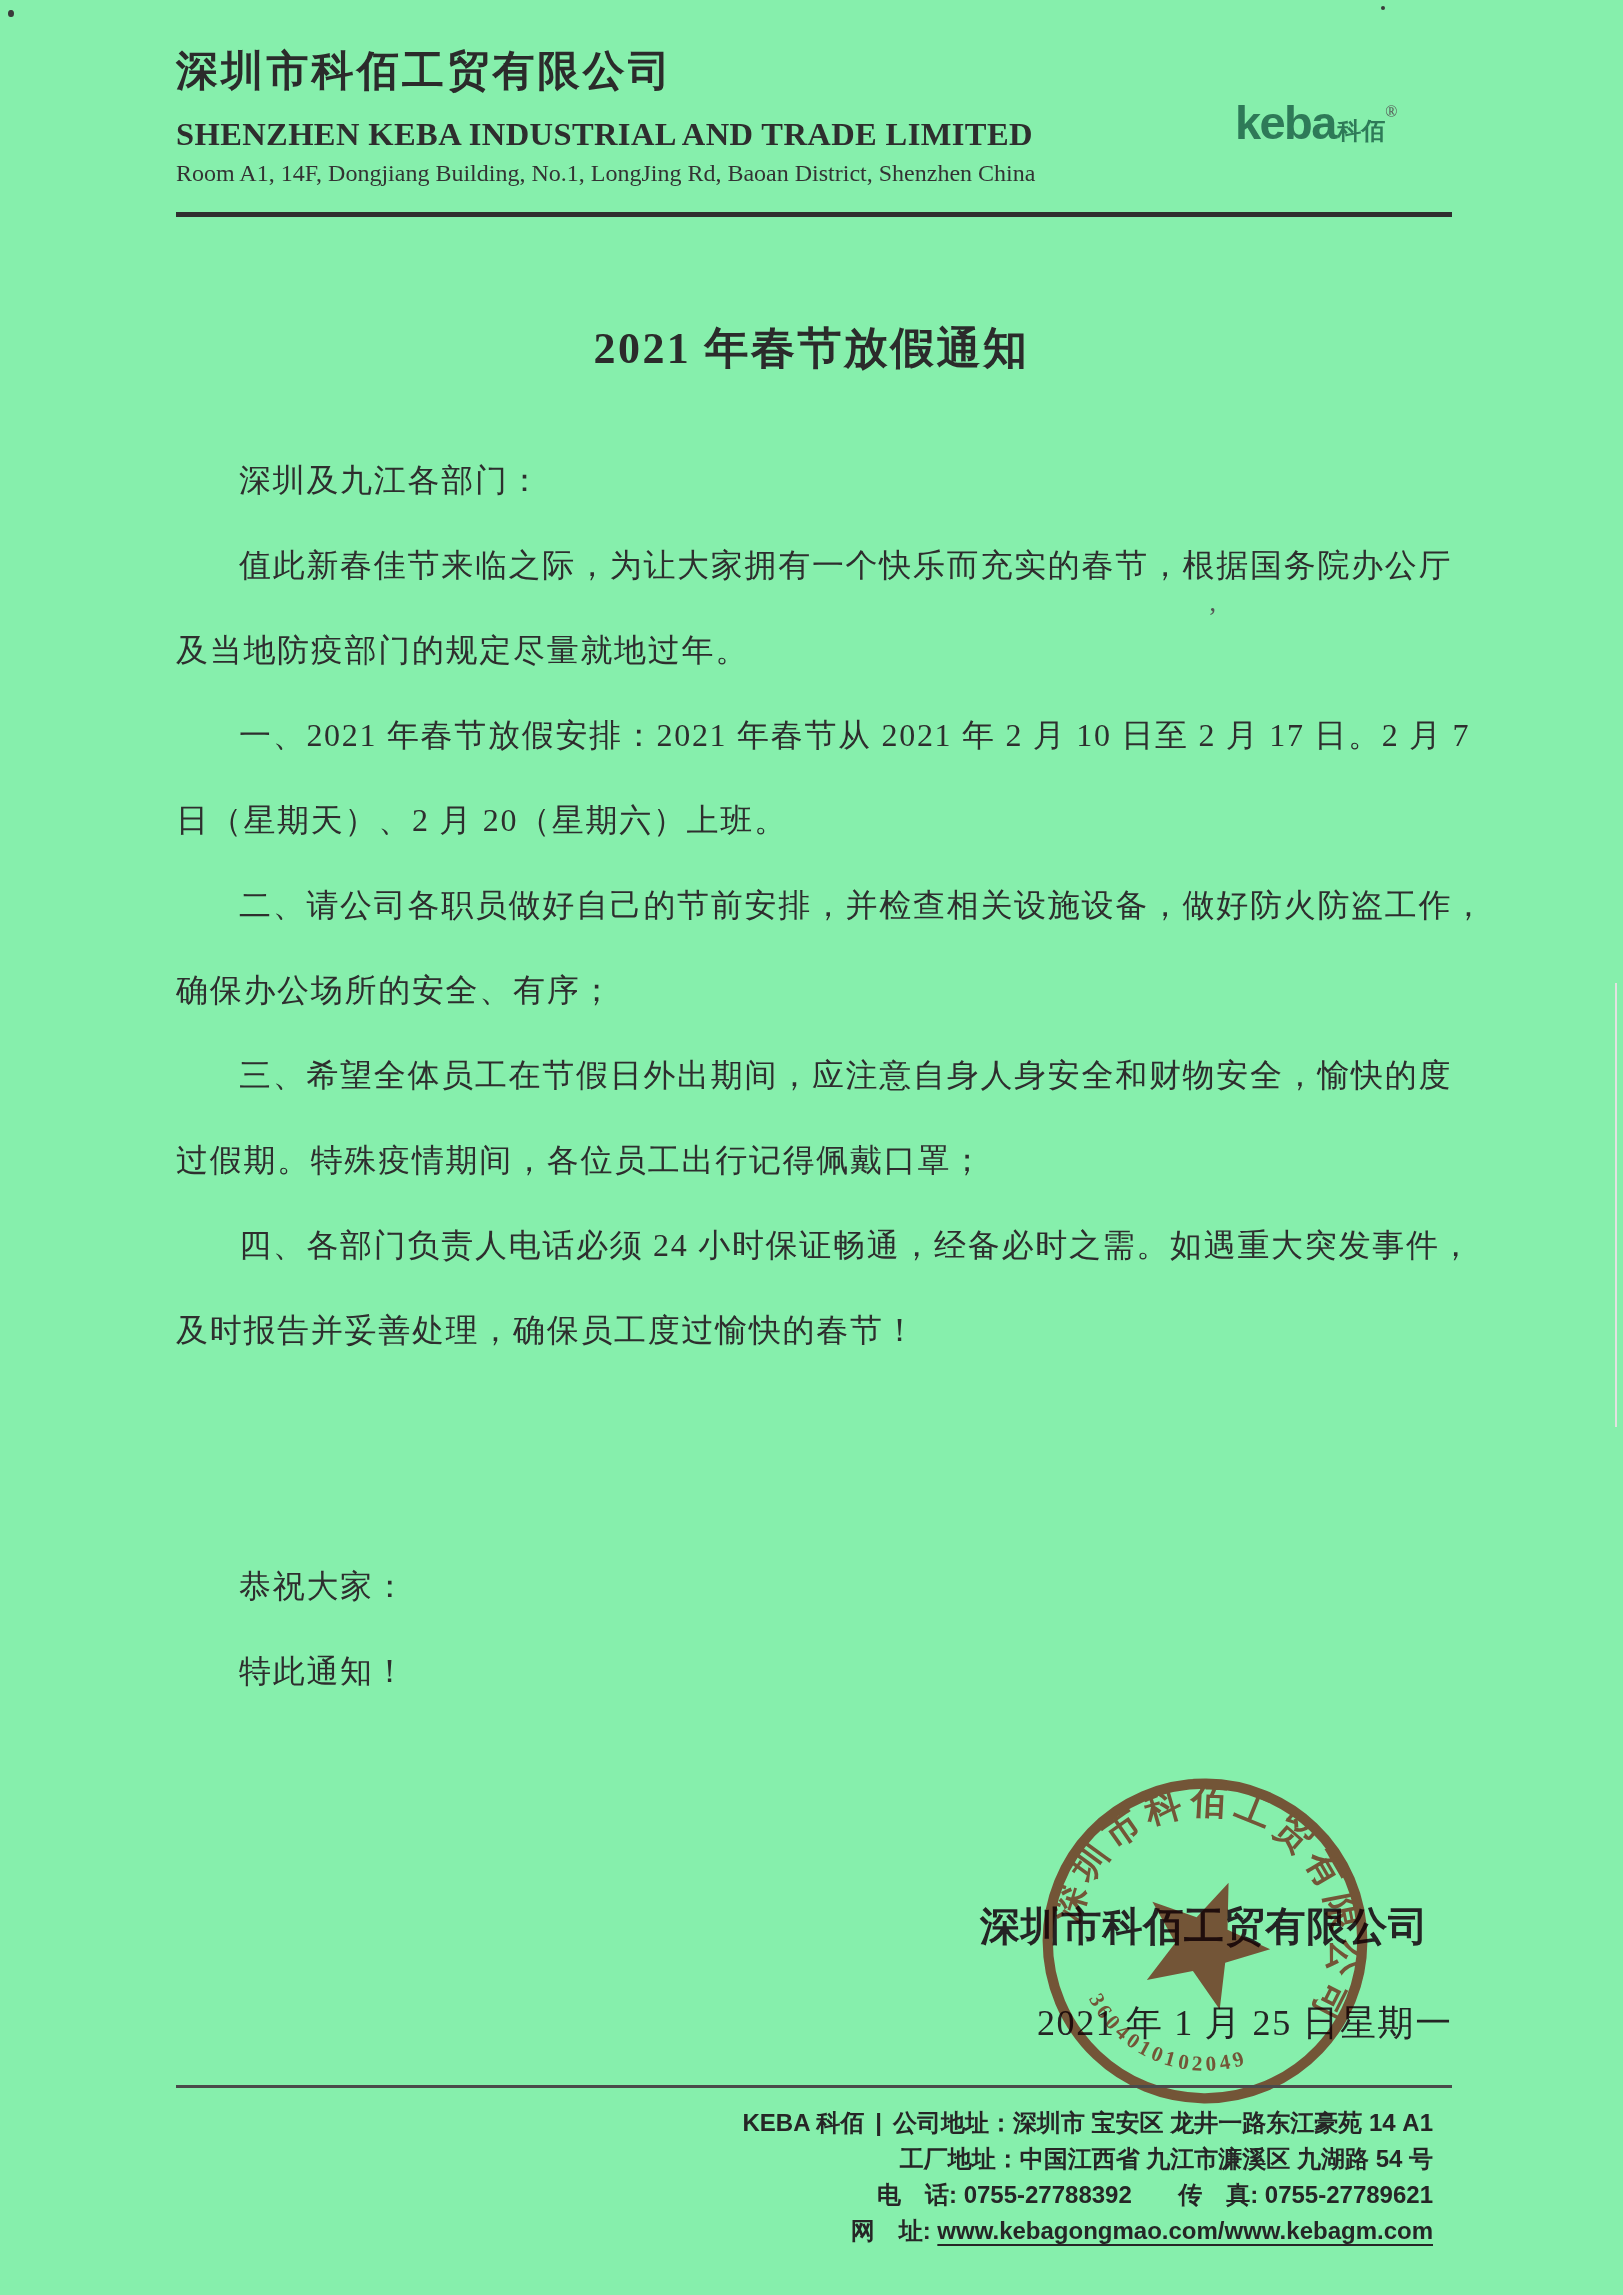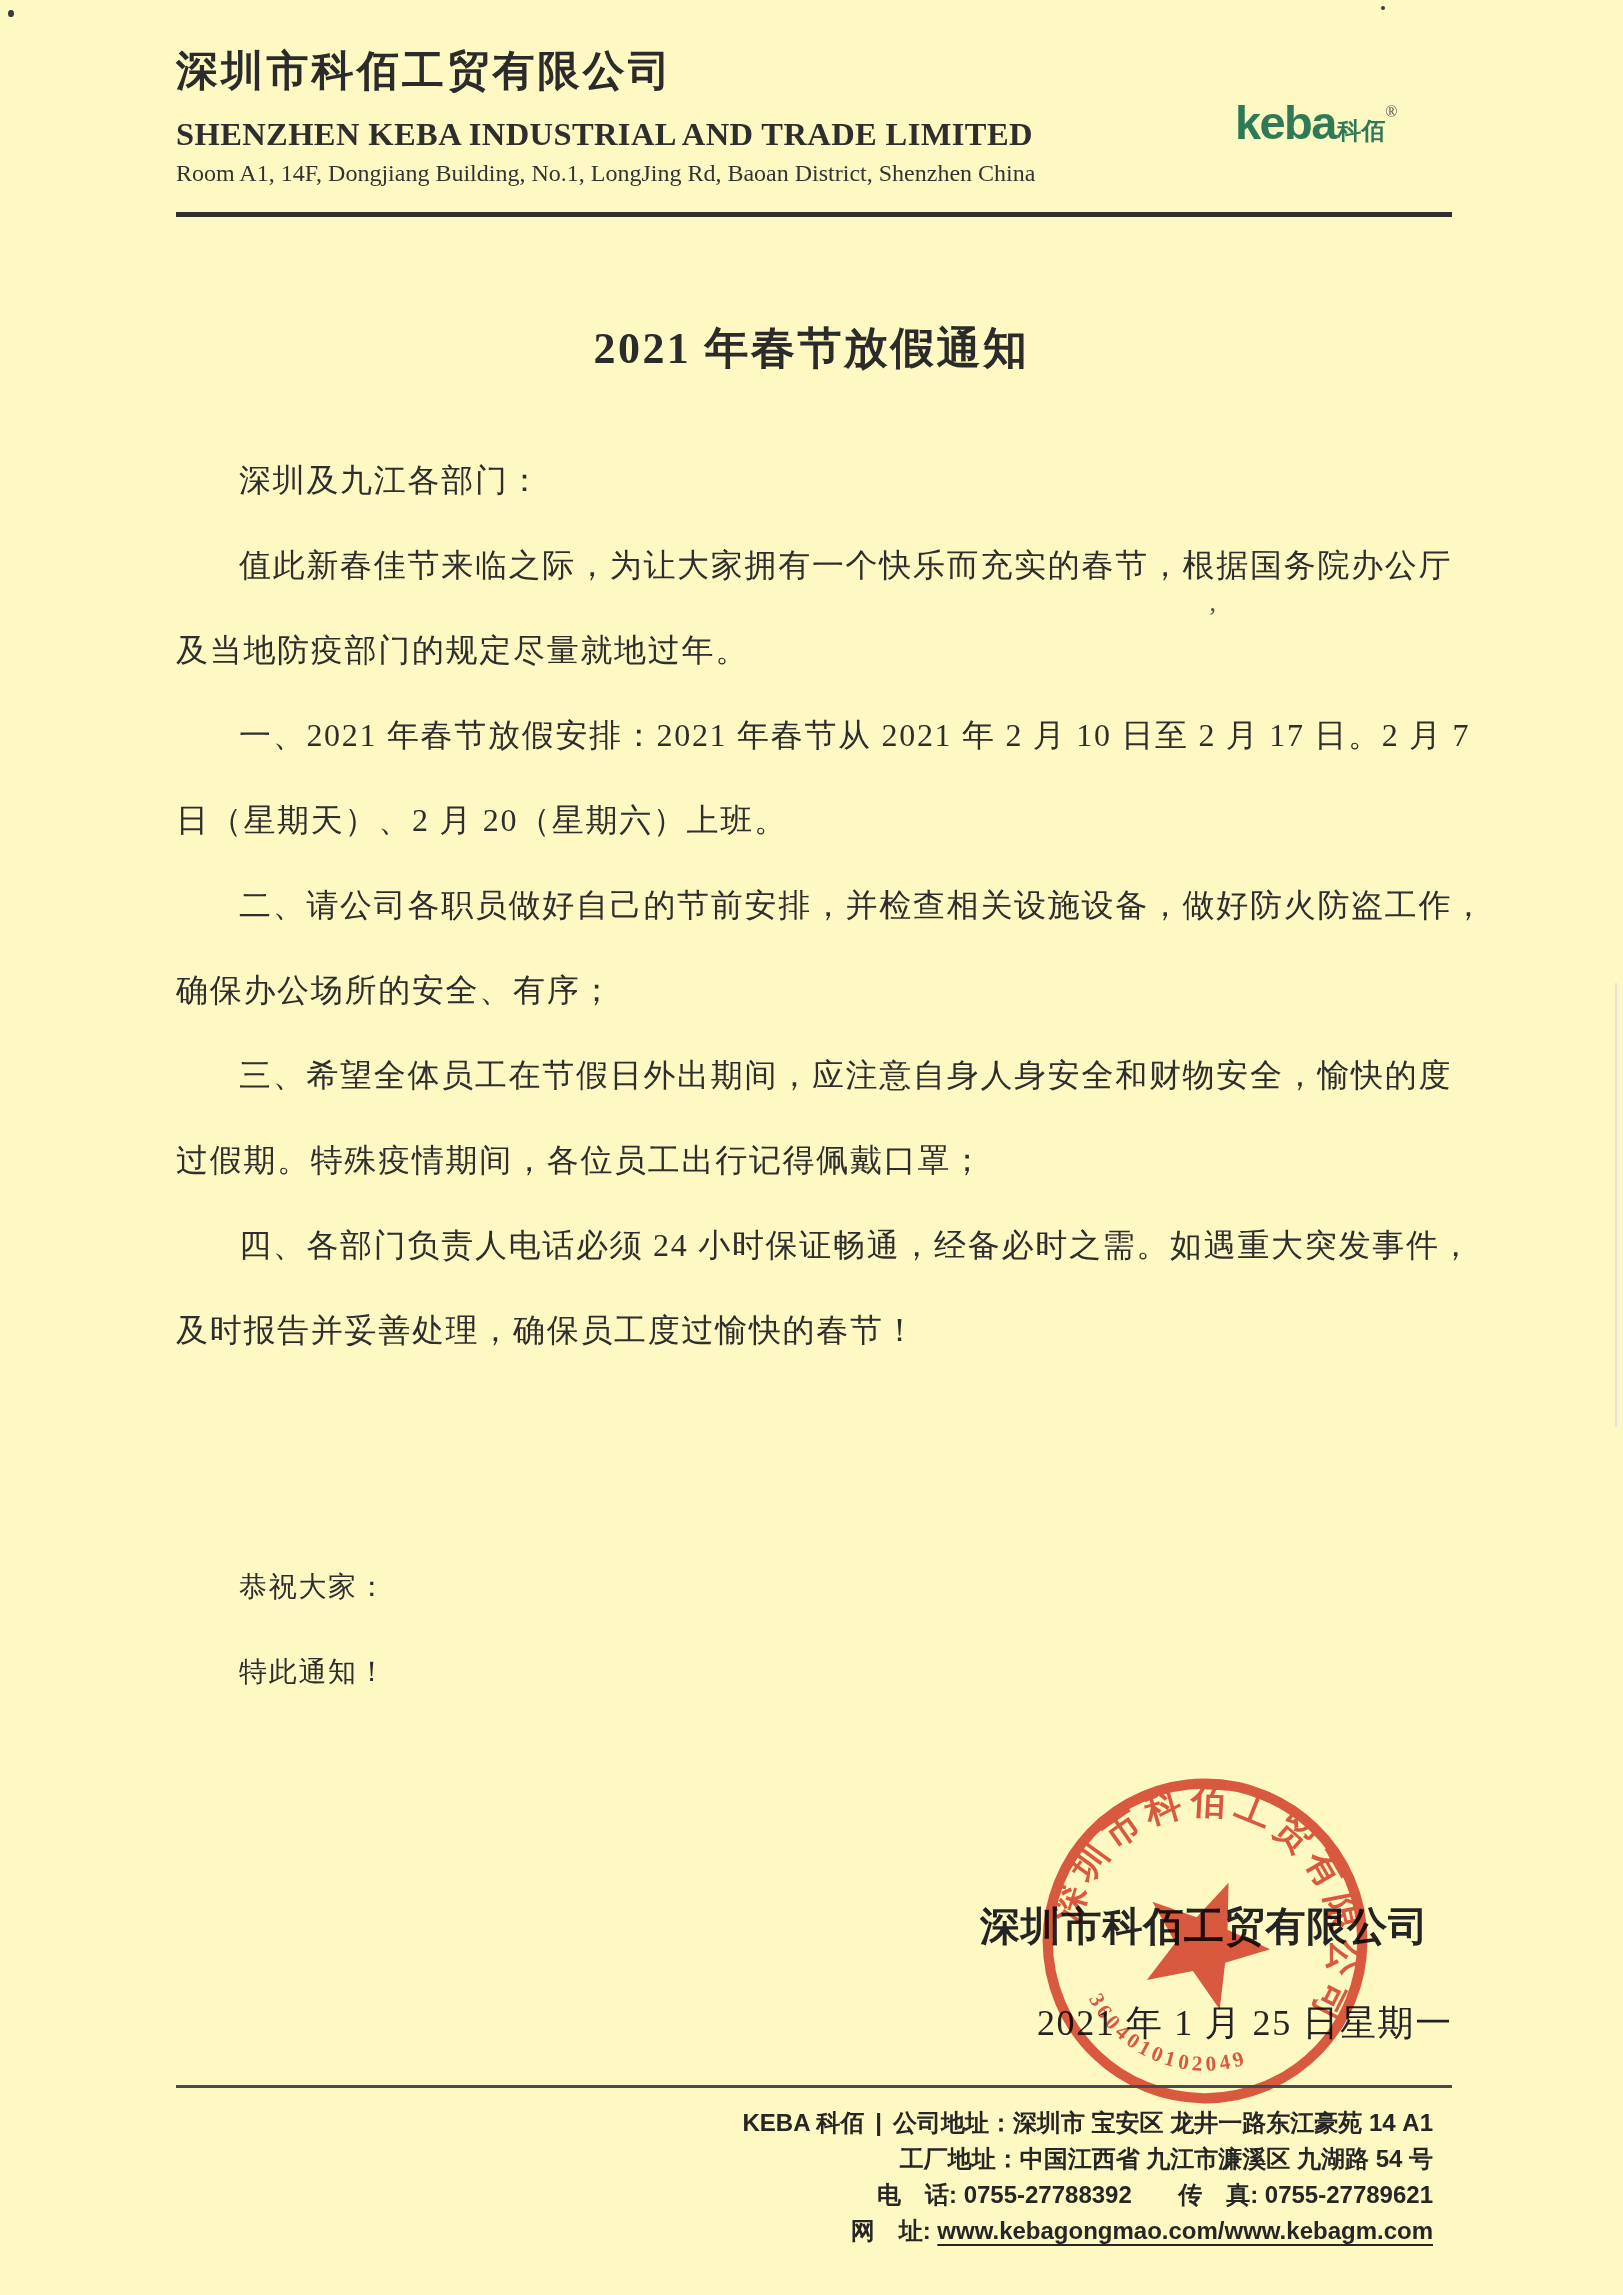--- a/index.html
+++ b/index.html
@@ -1,17 +1,17 @@
 <!DOCTYPE html>
 <html style="font-size:12.7px"><head>
 <meta charset="utf-8">
 <style>
   html,body{margin:0;padding:0;background:#e8e8e8;}
   .page{
-    position:relative;width:1623px;height:2295px;background:#fef9c3;
+    position:relative;width:1623px;height:2295px;background:#86efac;
     font-family:"Liberation Serif","DejaVu Serif",serif;color:#262626;
     overflow:hidden;margin:0 auto;
   }
   
   .co-cn{position:absolute;left:176px;top:43px;font-size:42px;font-weight:bold;
          letter-spacing:3.2px;color:#2b2b2b;}
   .co-en{position:absolute;left:176px;top:116px;font-size:32.5px;font-weight:bold;
          letter-spacing:0.4px;color:#2e2e2e;}
   .co-addr{position:absolute;left:176px;top:160px;font-size:24px;color:#333;}
   .logo{position:absolute;left:1235px;top:95px;white-space:nowrap;}
@@ -21,21 +21,21 @@
            font-size:24px;color:#2e7a58;margin-left:1.6px;}
   .logo-reg{font-size:16px;color:#555;vertical-align:22px;}
   .rule-top{position:absolute;left:176px;top:212px;width:1276px;height:4.8px;background:#2f2f2f;}
   
   .title{position:absolute;left:0;top:319px;width:1623px;margin:0;text-align:center;
          font-size:44px;font-weight:bold;letter-spacing:2.4px;color:#2b2b2b;}
   
   .body-block{position:absolute;left:176px;top:438px;width:1278px;
               font-size:32px;line-height:85px;letter-spacing:1.7px;color:#2e2e2e;}
   .closing-block{position:absolute;left:176px;top:1544px;width:1278px;
-              font-size:28px;line-height:85px;letter-spacing:1.7px;color:#2e2e2e;}
+              font-size:32px;line-height:85px;letter-spacing:1.7px;color:#2e2e2e;}
   .line{white-space:nowrap;}
   .ind{text-indent:63px;}
   
   .sig{position:absolute;left:980px;top:1899px;font-size:40px;font-weight:600;
        letter-spacing:0.8px;color:#242424;white-space:nowrap;}
   .sig-date{position:absolute;left:1037px;top:1999px;font-size:36px;letter-spacing:1.6px;
        color:#242424;white-space:nowrap;}
   
   .seal{position:absolute;left:1032px;top:1768px;width:346px;height:346px;
         transform:rotate(22deg);mix-blend-mode:multiply;opacity:0.9;}

